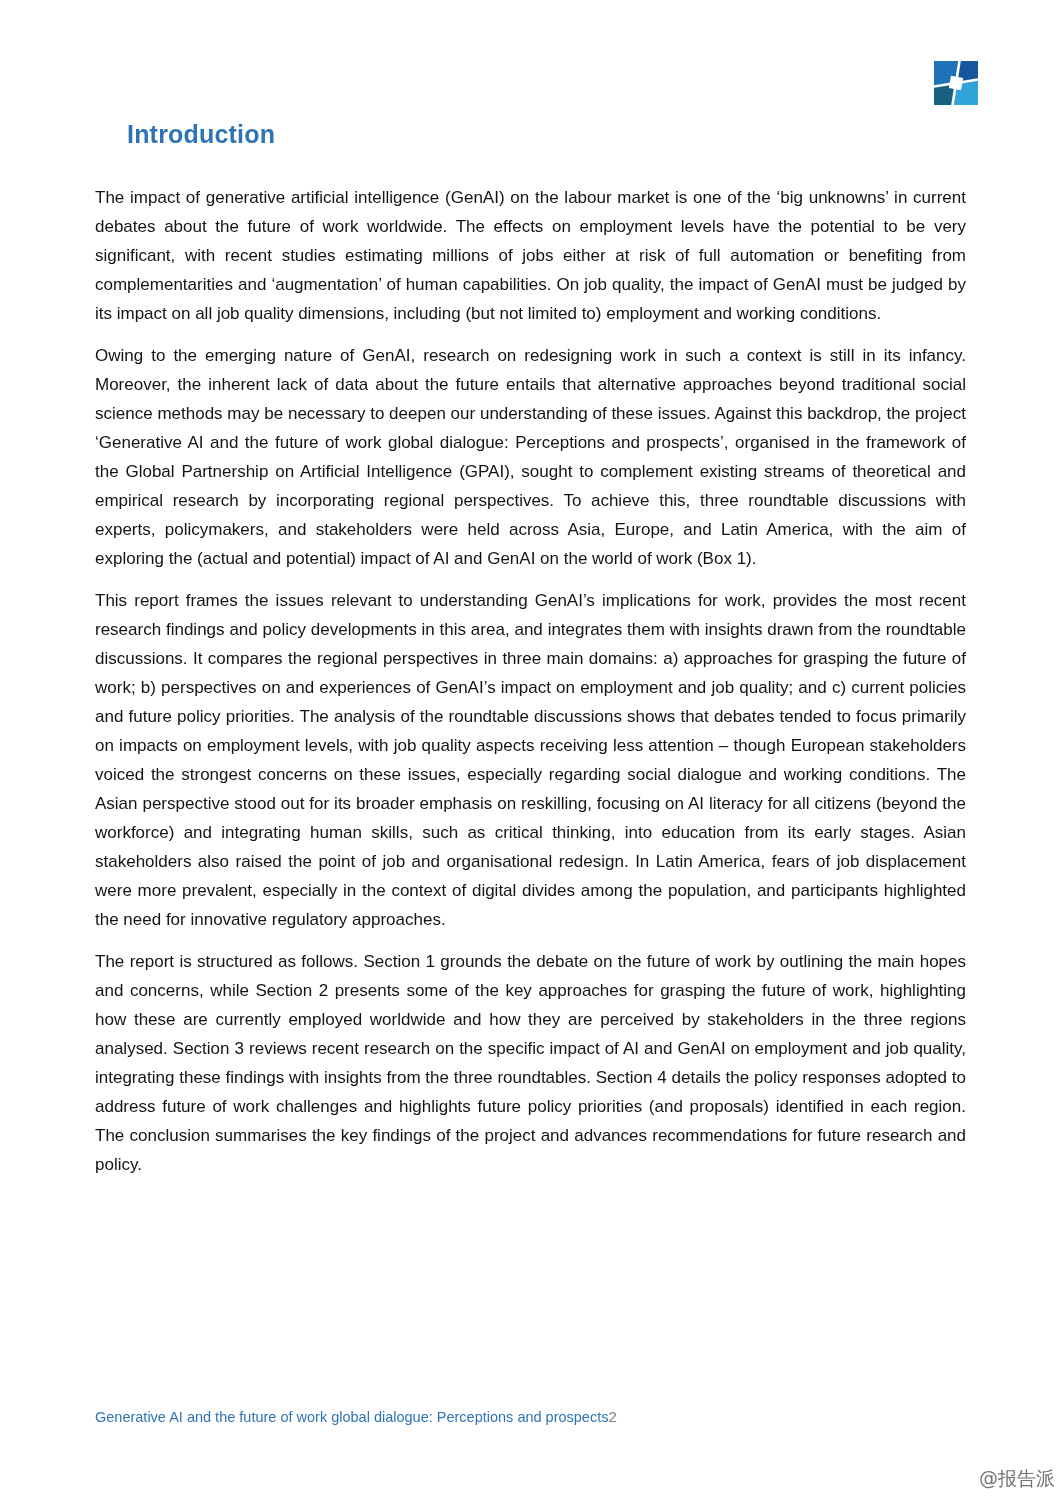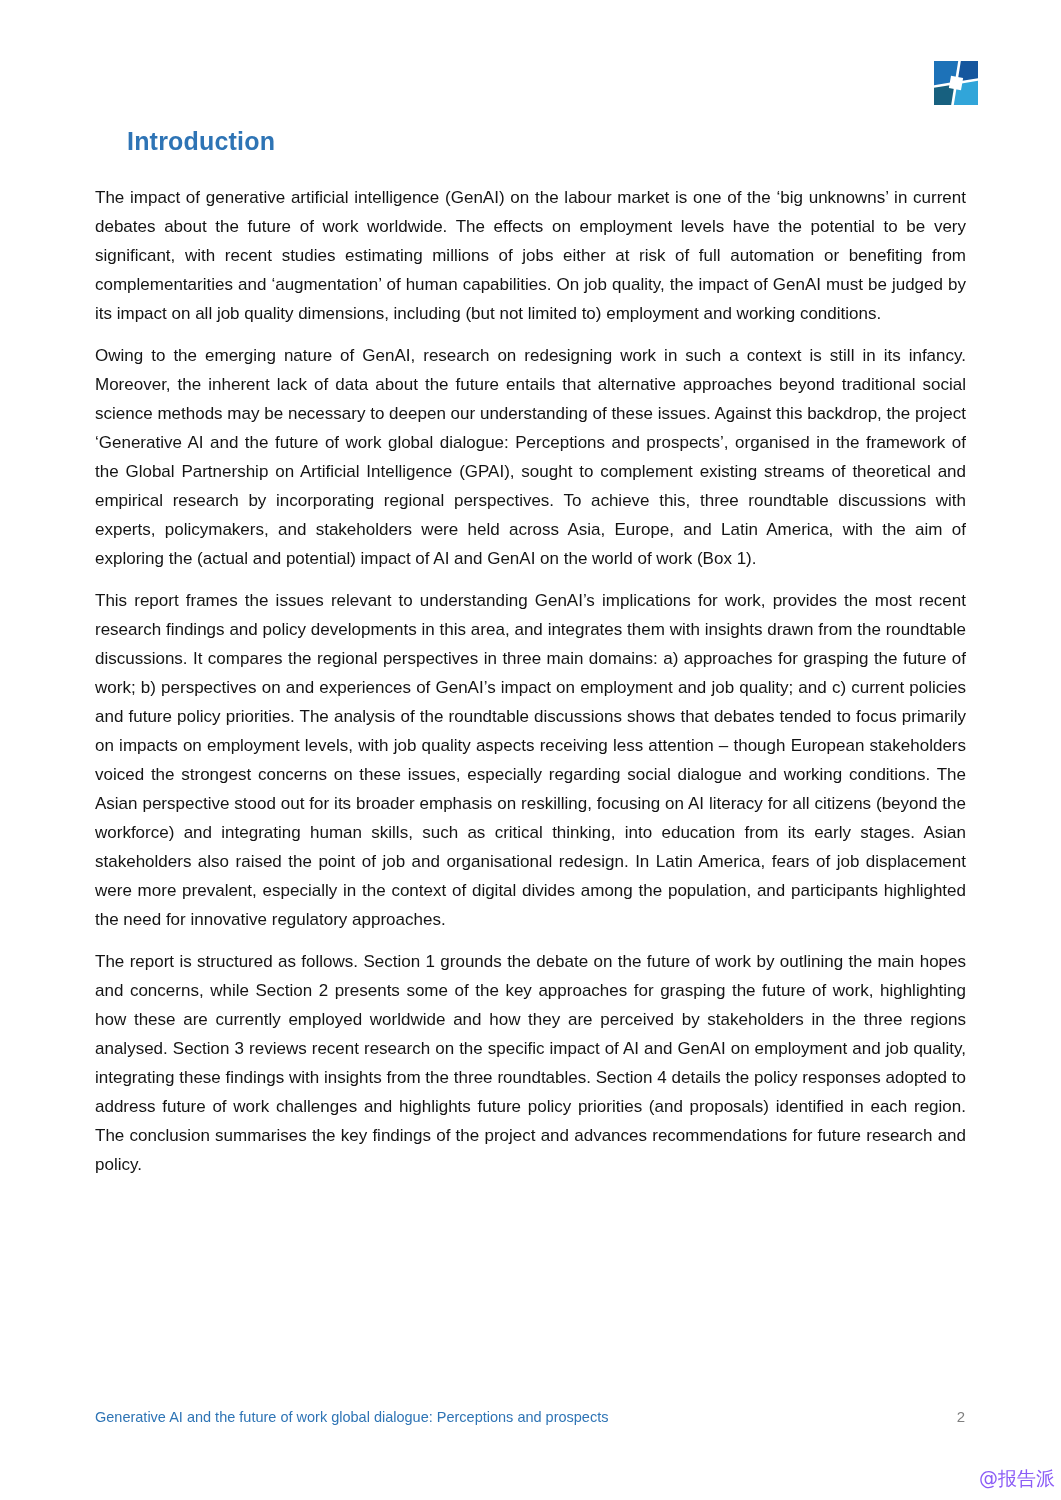--- a/index.html
+++ b/index.html
@@ -15,21 +15,21 @@
   .logo {
     position: absolute;
     top: 60px;
     right: 83px;
     width: 44px;
     height: 46px;
   }
   .logo svg { display: block; width: 100%; height: 100%; }
   .heading {
     position: absolute;
-    top: 127px;
+    top: 120px;
     left: 127px;
     font-size: 25px;
     font-weight: bold;
     color: #2E74B5;
     letter-spacing: 0.2px;
   }
   .content {
     position: absolute;
     top: 183px;
     left: 95px;
@@ -39,36 +39,35 @@
     line-height: 29px;
     text-align: justify;
   }
   .content p { margin: 0 0 13px 0; }
   .footer {
     position: absolute;
     top: 1408px;
     left: 95px;
     width: 870px;
     display: flex;
-    justify-content: space-between;
     align-items: baseline;
   }
   .footer-title {
     color: #2E74B5;
     font-size: 14.5px;
   }
   .footer-page {
     color: #7F7F7F;
     font-size: 15px;
   }
   .watermark {
     position: absolute;
     right: 6px;
     bottom: 8px;
-    color: #8b5cf6;
+    color: #737373;
     font-size: 19px;
     font-family: "DejaVu Sans", sans-serif;
     margin-left: 18px;
   }
 </style>
 </head>
 <body>
 
 <div class="page">
 

